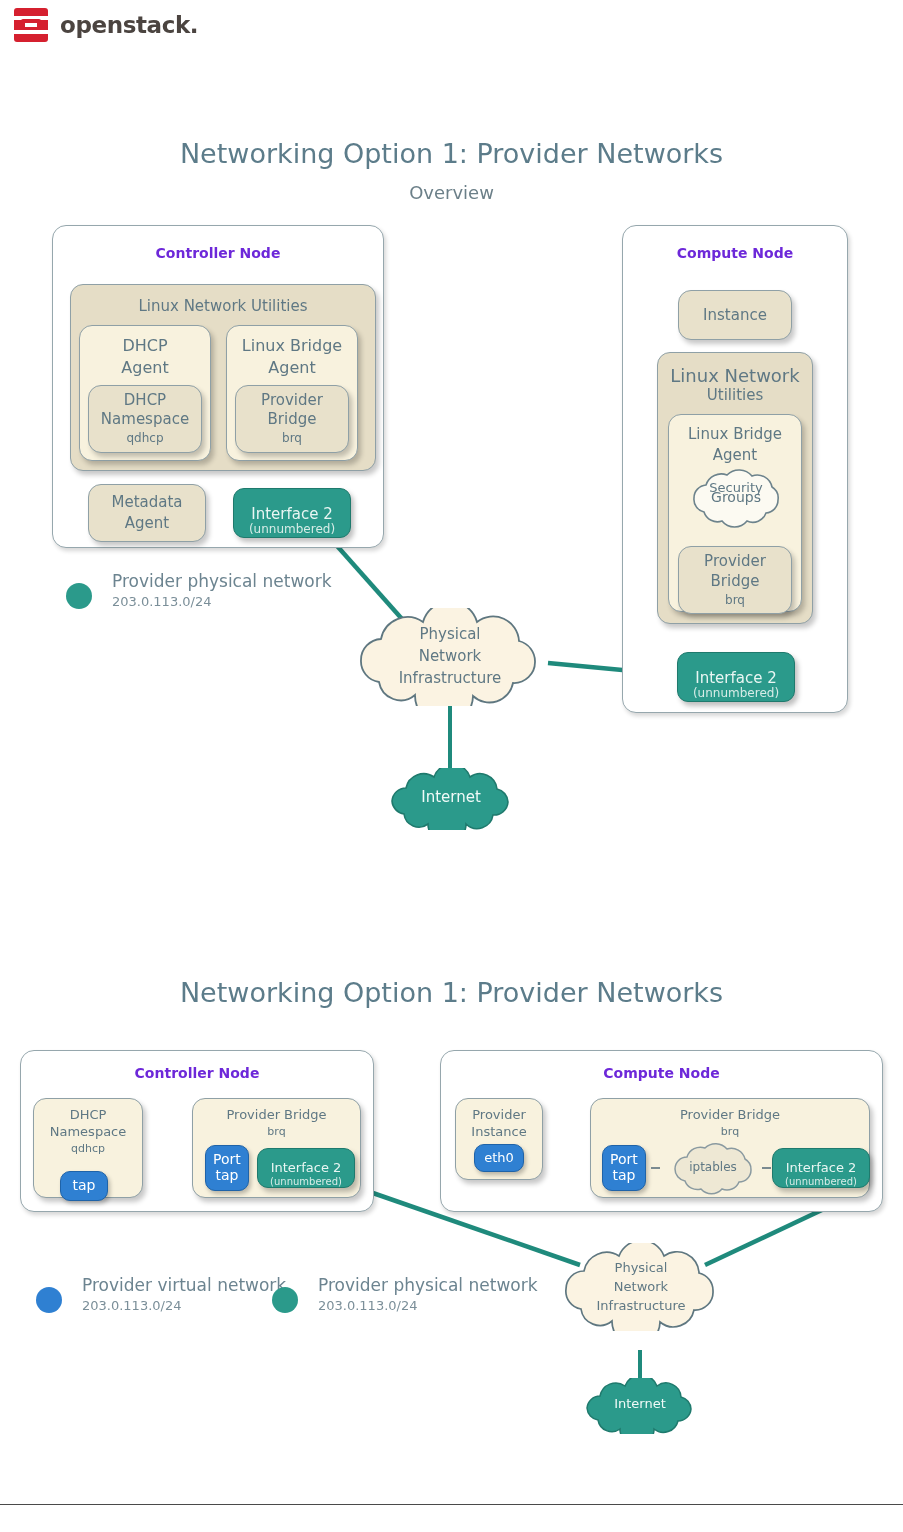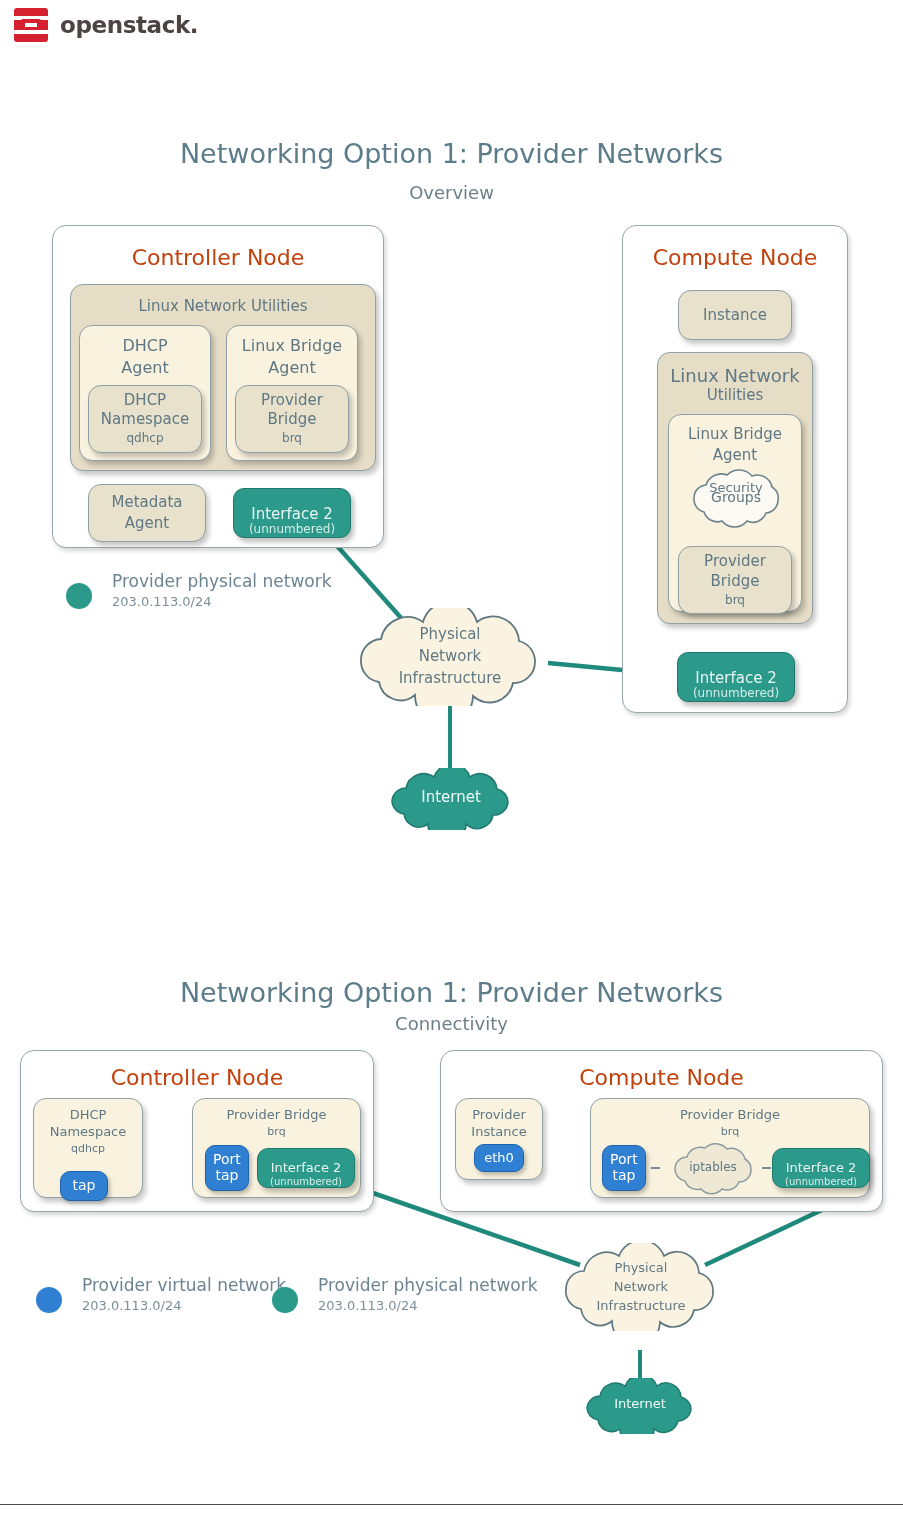--- a/index.html
+++ b/index.html
@@ -61,21 +61,21 @@
   
   .node-box {
     position: absolute;
     border: 1.4px solid #96a7ad;
     border-radius: 14px;
     background: #ffffff;
     box-shadow: 2px 3px 4px rgba(0,0,0,0.16);
   }
   .node-title {
     position: absolute; width: 100%; text-align: center;
-    color: #c2410c; font-size: 22px; font-weight: normal;
+    color: #6d28d9; font-size: 14px; font-weight: bold;
   }
 
   .beige-outer {
     position: absolute;
     background: #e5ddc6;
     border: 1.4px solid #8fa0a6;
     border-radius: 13px;
     box-shadow: 3px 4px 5px rgba(0,0,0,0.22);
   }
   .beige-inner {
@@ -272,21 +272,20 @@
     <svg width="142" height="62" viewBox="0 0 142 62">
       <path d="M24,46 A14,14 0 0,1 12,33 A14,14 0 0,1 26,20 A18,18 0 0,1 54,9
                A19,19 0 0,1 90,9 A17,17 0 0,1 117,21 A14,14 0 0,1 128,34
                A14,14 0 0,1 113,47 A16,16 0 0,1 86,56 A17,17 0 0,1 48,56
                A15,15 0 0,1 24,46 Z" fill="#2b9a8b" stroke="#1f7a6d" stroke-width="1.6"></path>
     </svg>
     <div class="cloud-text teal" style="top:20px; font-size:15px;">Internet</div>
   </div>
 
   <div class="fig-title" style="top:977px">Networking Option 1: Provider Networks</div>
-  <div class="fig-sub" style="top:1013px">Connectivity</div>
 
   <svg class="conn" style="left:0; top:1040px; width:903px; height:400px;">
     <line x1="100" y1="145" x2="205" y2="128" stroke="#2f80d2" stroke-width="4.5"></line>
     <line x1="522" y1="113" x2="602" y2="128" stroke="#2f80d2" stroke-width="4.5"></line>
     <line x1="370" y1="152" x2="580" y2="225" stroke="#1f8a7c" stroke-width="4.5"></line>
     <line x1="860" y1="152" x2="705" y2="225" stroke="#1f8a7c" stroke-width="4.5"></line>
     <line x1="640" y1="310" x2="640" y2="352" stroke="#1f8a7c" stroke-width="4"></line>
   </svg>
 
   <div class="node-box" style="left:20px; top:1050px; width:354px; height:162px;">

